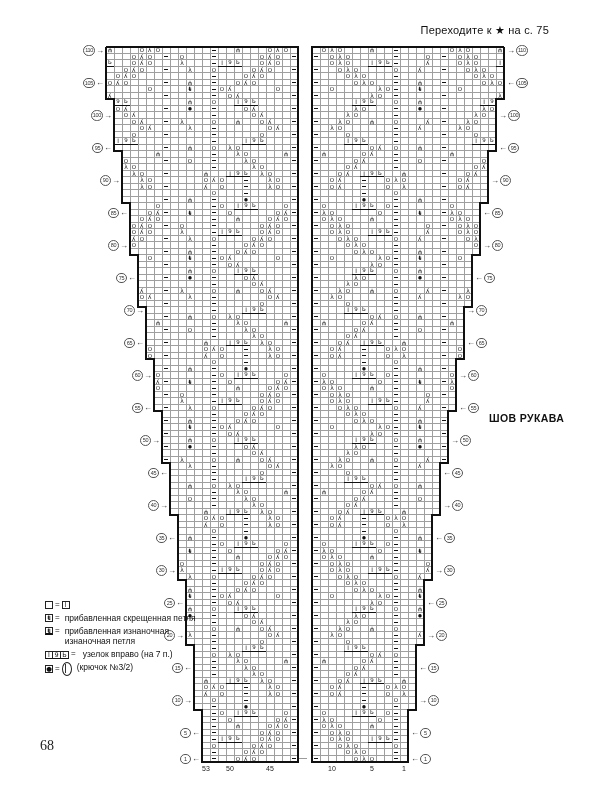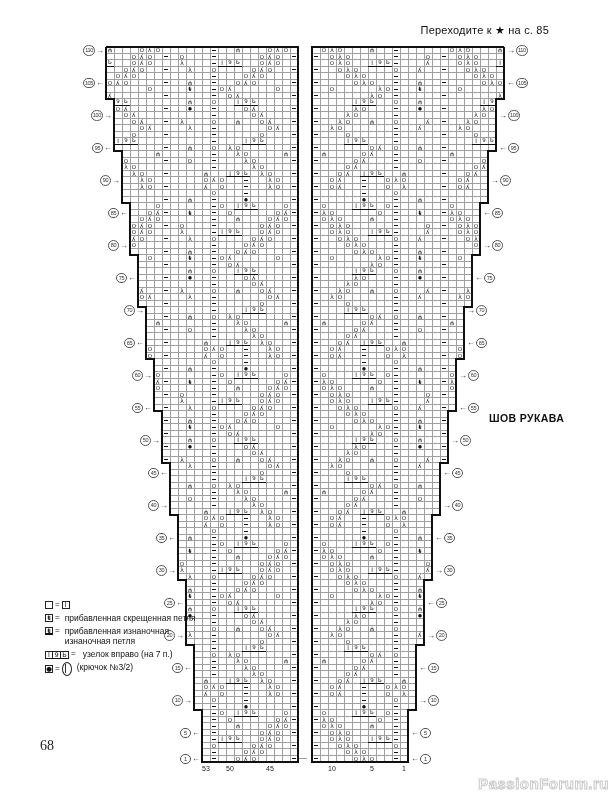--- a/index.html
+++ b/index.html
@@ -48,21 +48,21 @@
   .knotrow .lbox + .lbox{border-left:none;}
   .bobble{display:inline-block;width:8px;height:12px;border:1px solid #222;border-radius:50%;
           background-image:repeating-linear-gradient(90deg,transparent 0,transparent 1.5px,#333 1.5px,#333 2.2px,transparent 2.2px,transparent 3.5px);
           background-size:5px 9px;background-position:1px 1px;background-repeat:no-repeat;}
   .ltext{flex:1 1 auto;}
 </style>
 </head>
 <body>
 
 <div id="page">
-  <div class="header-note">Переходите к ★ на с. 85</div>
+  <div class="header-note">Переходите к ★ на с. 75</div>
   <div id="charts">
       <div style="position: absolute; left: 0px; top: 0px;">
         <div class="grid-row" style="left: 202px; top: 755.5px; width: 96px;">
           <span class="sym" style="left: 88px;">
             <i class="dashbar"></i>
           </span>
           <span class="sym" style="left: 48px; font-size: 5.5px;">O</span>
           <span class="sym" style="left: 40px;"><span class="mir">λ</span></span>
           <span class="sym" style="left: 32px; font-size: 5.5px;">O</span>
           <span class="sym" style="left: 8px;">
@@ -2963,14 +2963,13 @@
       <div class="legend-item">
         <div class="legend-icons">
           <span class="lbox">●</span>
           <span class="eq">=</span>
           <span class="bobble"></span>
         </div>
         <div class="ltext" style="margin-left: 2px;">(крючок №3/2)</div>
       </div>
     </div>
   <div class="page-number">68</div>
-  <div class="watermark">PassionForum.ru</div>
 </div>
 
 </body></html>

